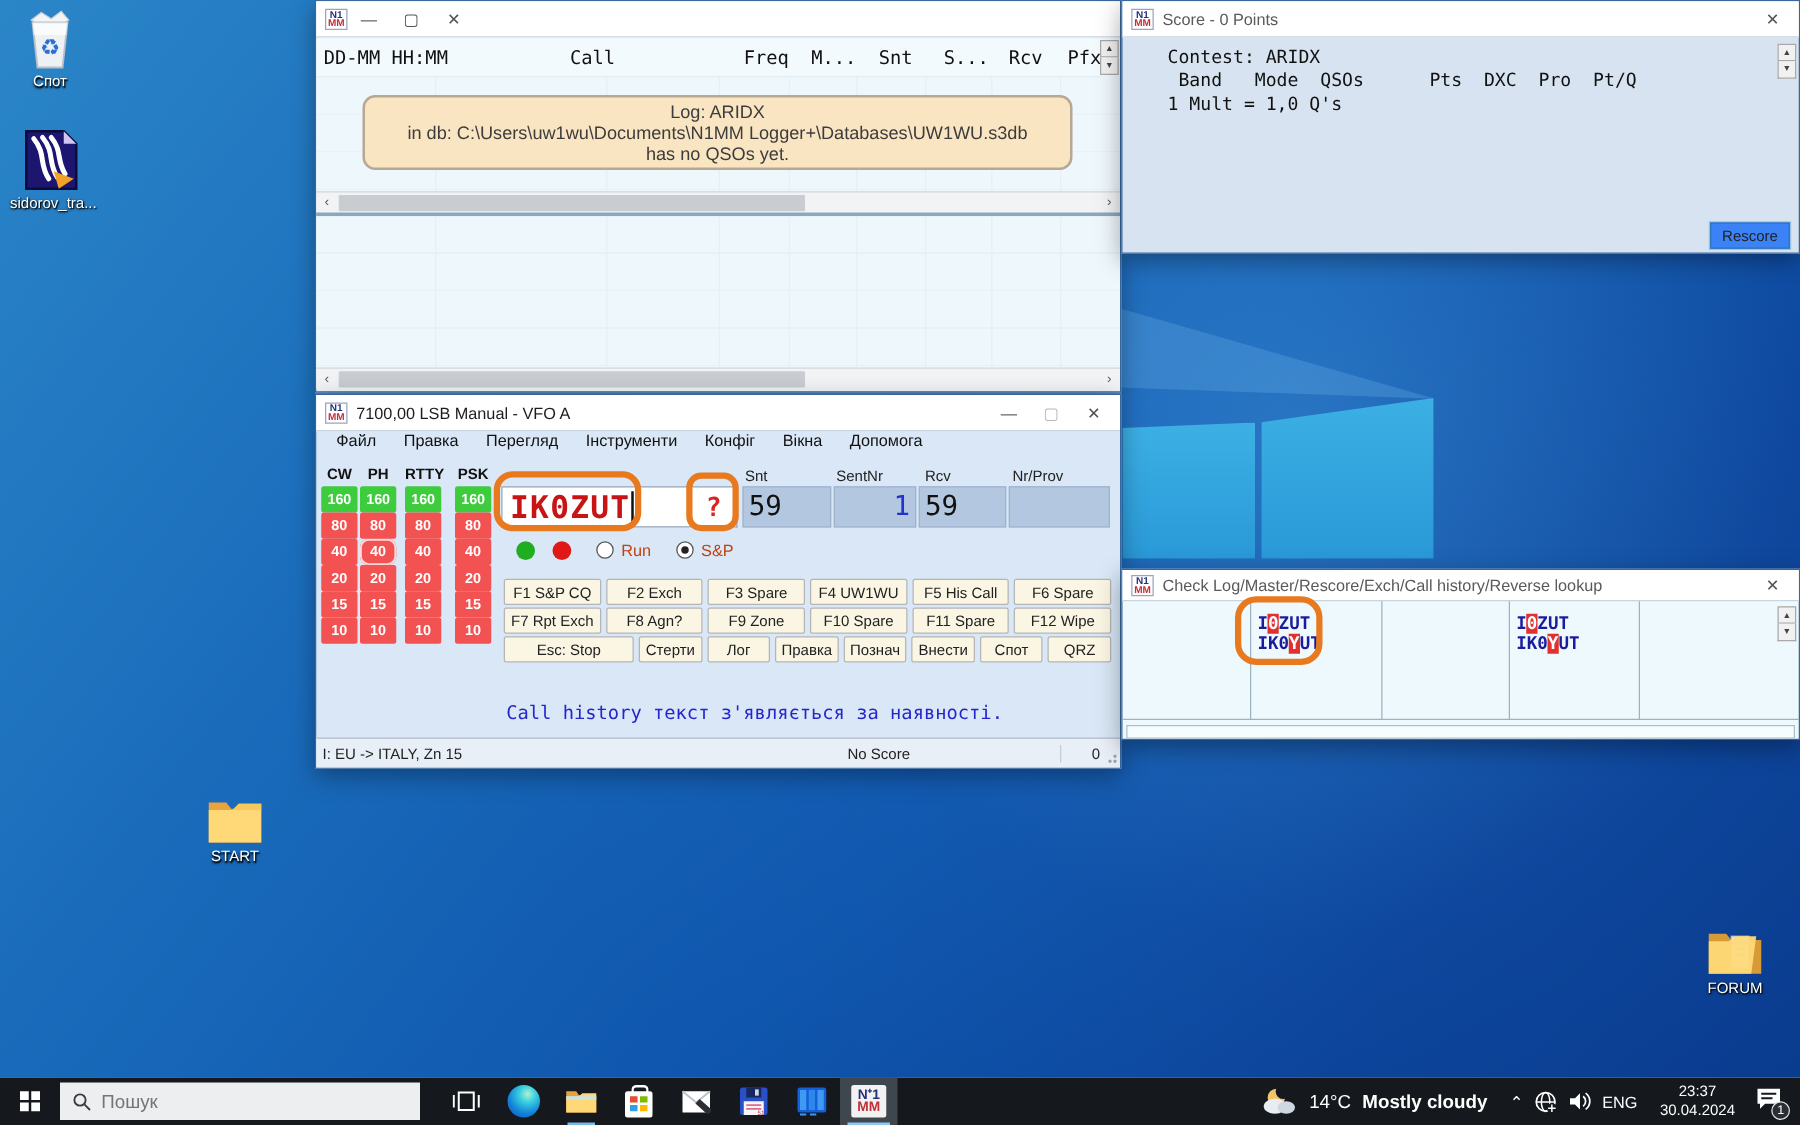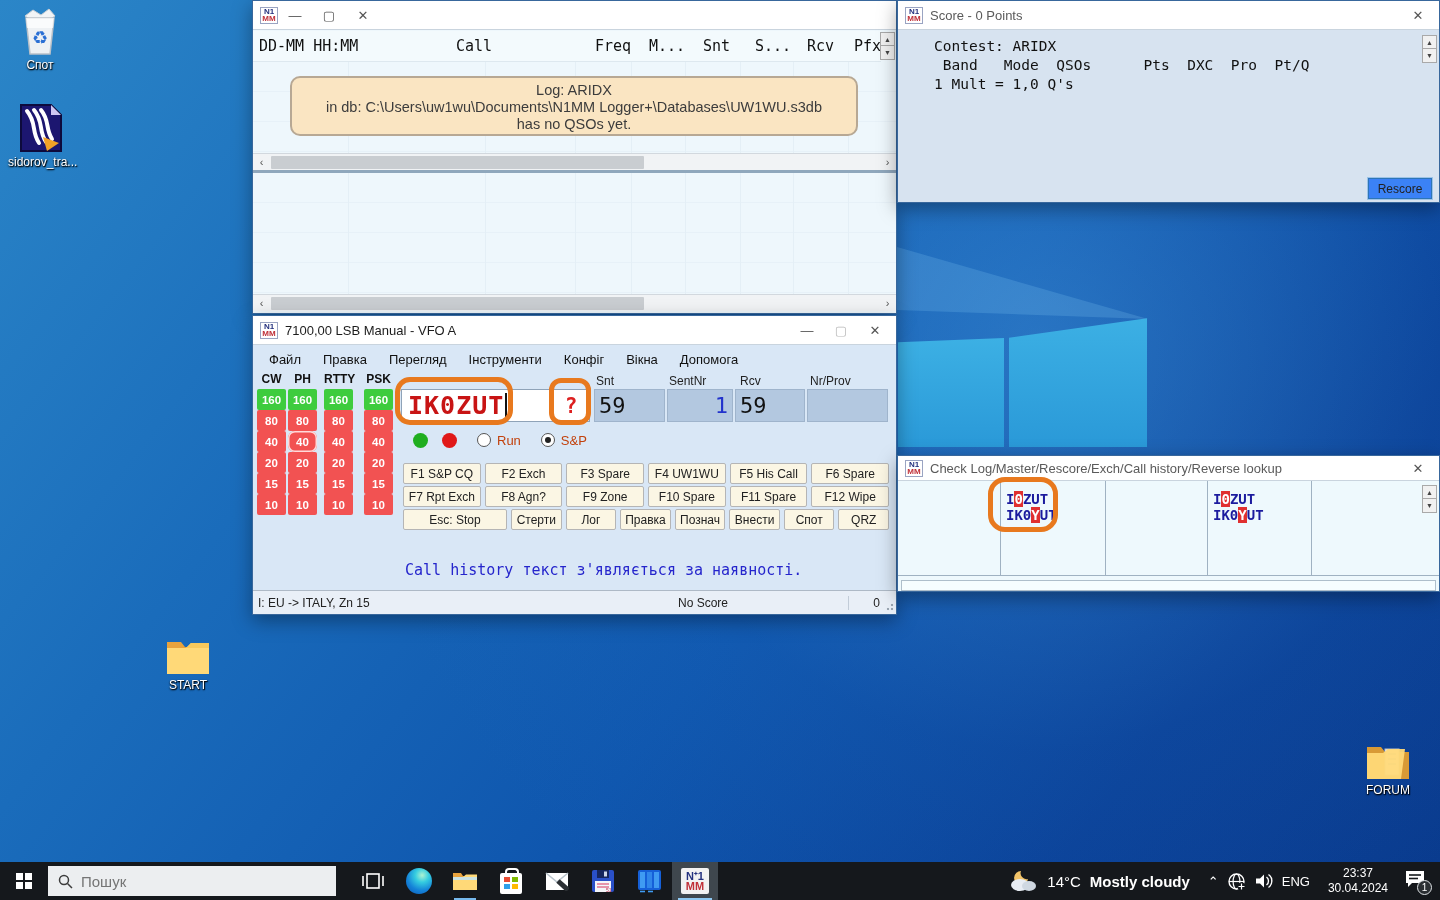--- a/index.html
+++ b/index.html
@@ -71,21 +71,21 @@
 
   
   #score-win { left:897px; top:0; width:543px; height:203px; background:#d7e3f0; }
   #score-body { position:absolute; left:0; top:30px; right:0; bottom:0; padding:6px 2px 0 8px; }
   .score-line { font-family:"DejaVu Sans Mono",monospace; font-size:14.5px; color:#111; white-space:pre; line-height:19px;margin-left:28px; }
   #score-vspin { right:2px; top:34px; }
   #rescore-btn { position:absolute; right:7px; bottom:3px; width:64px; height:21px; background:#3b82f6; border:1px solid #2e75b6; box-shadow:0 0 0 1px #9cc3e8; font-size:12px; color:#222; display:flex; align-items:center; justify-content:center; }
 
   
   #entry-win { left:252px; top:315px; width:645px; height:300px; }
-  #entry-menu { position:absolute; left:0; top:29px; width:100%; height:22px; display:flex; gap:22px; padding-left:16px; align-items:flex-end; font-size:13px; color:#111; }
+  #entry-menu { position:absolute; left:0; top:29px; width:100%; height:22px; display:flex; gap:22px; padding-left:16px; align-items:flex-start; font-size:13px; color:#111; }
   .menu-item { cursor:default; }
   .band-col { position:absolute; top:56px; width:29px; }
   .band-col .mode-lbl { height:17px; text-align:center; font-size:12px; font-weight:bold; color:#111; }
   .bc0{left:4px}.bc1{left:35px}.bc2{left:71px}.bc3{left:111px}
   .band-btn { height:21px; display:flex; align-items:center; justify-content:center; font-size:11.5px; font-weight:bold; color:#fff; border-radius:2px; margin-bottom:0px; }
   .band-btn.green { background:#3ecc3e; }
   .band-btn.red { background:#f25252; }
   .band-btn.sel { box-shadow:inset 0 0 0 1.5px #ffd9d9; border-radius:7px; }
 
   .fld-lbl { position:absolute; top:58px; font-size:12px; color:#222; }

